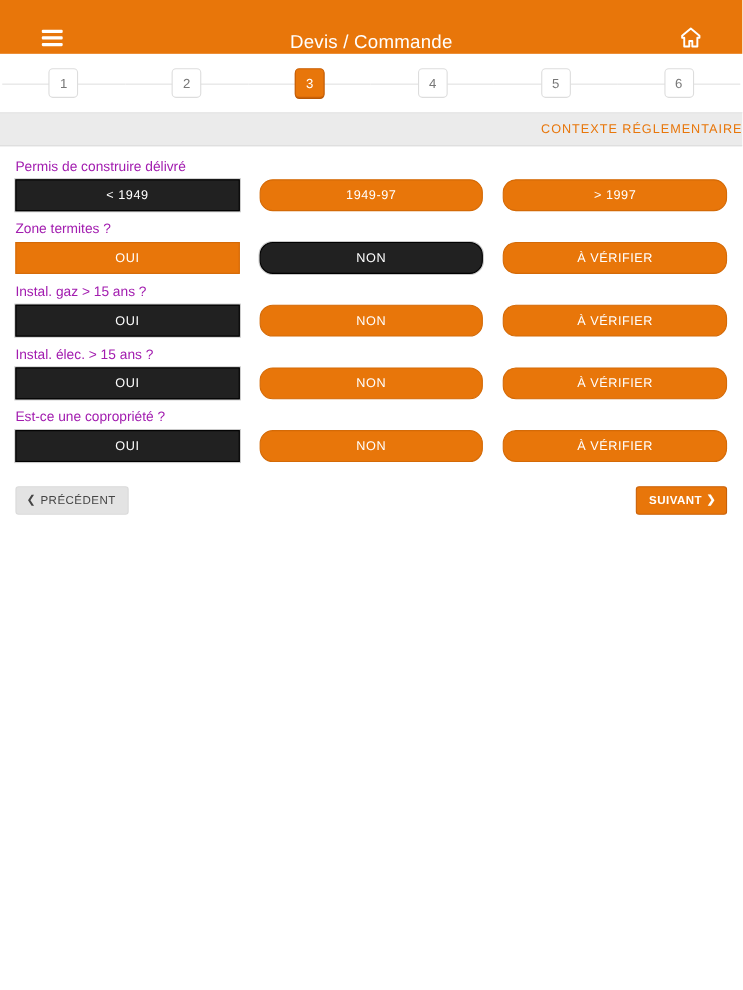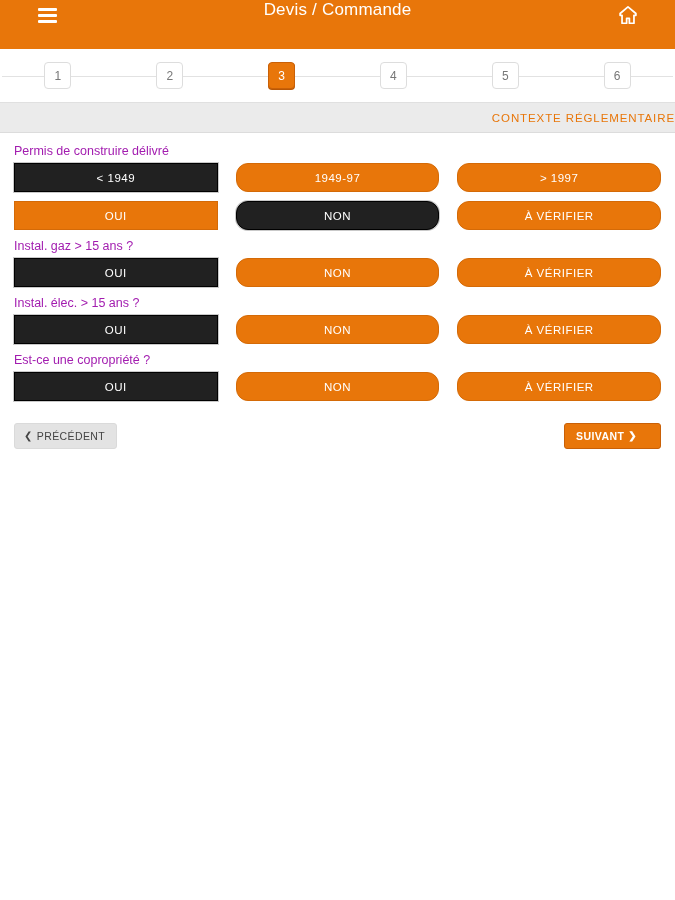--- a/index.html
+++ b/index.html
@@ -13,21 +13,21 @@
     font-family: "Liberation Sans", sans-serif;
     overflow: hidden;
     -webkit-font-smoothing: antialiased;
   }
 
   
   .appbar {
     height: 49px;
     background: #E8760A;
     display: flex;
-    align-items: flex-start;
+    align-items: flex-end;
     justify-content: space-between;
     padding: 0 32px;
     box-sizing: border-box;
     position: relative;
   }
   .appbar-title {
     position: absolute;
     left: 0;
     right: 0;
     text-align: center;
@@ -195,21 +195,21 @@
     gap: 4px;
   }
   .btn-next {
     background: #E8760A;
     color: #ffffff;
     border: 1px solid #c96007;
     border-radius: 3px;
     font-size: 10.5px;
     letter-spacing: .4px;
     font-weight: bold;
-    padding: 6px 23px 6px 11px;
+    padding: 6px 9px 6px 11px;
     cursor: pointer;
     display: inline-flex;
     align-items: center;
     gap: 4px;
   }
   .chev {
     font-size: 10px;
     line-height: 1;
   }
 </style>
@@ -270,20 +270,21 @@
   <div class="field">
     <div class="field-label">Permis de construire délivré</div>
     <div class="btn-group">
       <div class="opt selected">&lt; 1949</div>
       <div class="opt">1949-97</div>
       <div class="opt">&gt; 1997</div>
     </div>
   </div>
 
   <div class="field">
+    <div class="field-label">Zone termites ?</div>
     <div class="btn-group">
       <div class="opt">OUI</div>
       <div class="opt selected">NON</div>
       <div class="opt">À VÉRIFIER</div>
     </div>
   </div>
 
   <div class="field">
     <div class="field-label">Instal. gaz &gt; 15 ans ?</div>
     <div class="btn-group">

